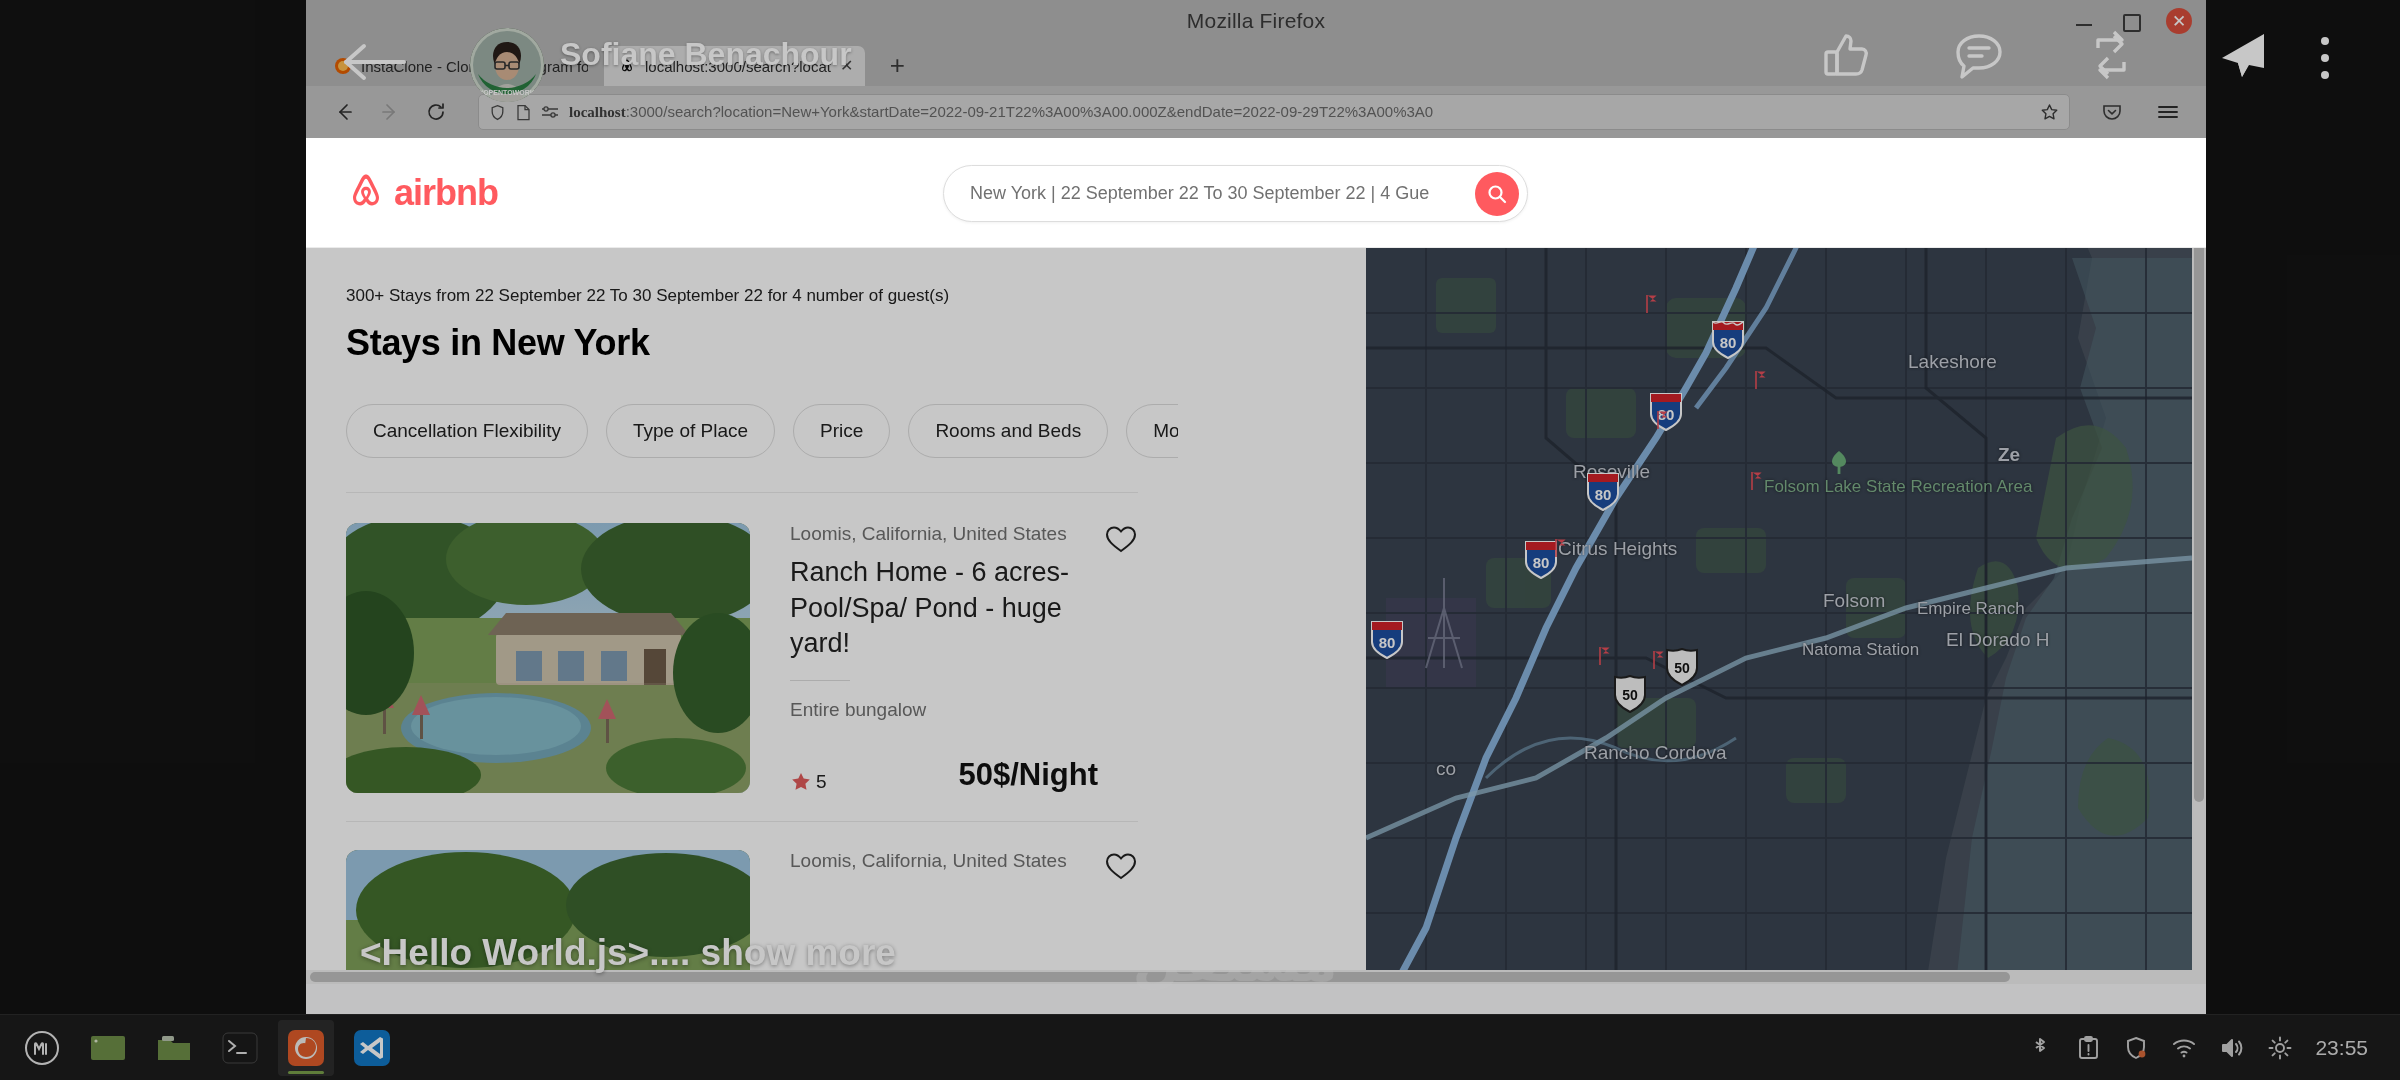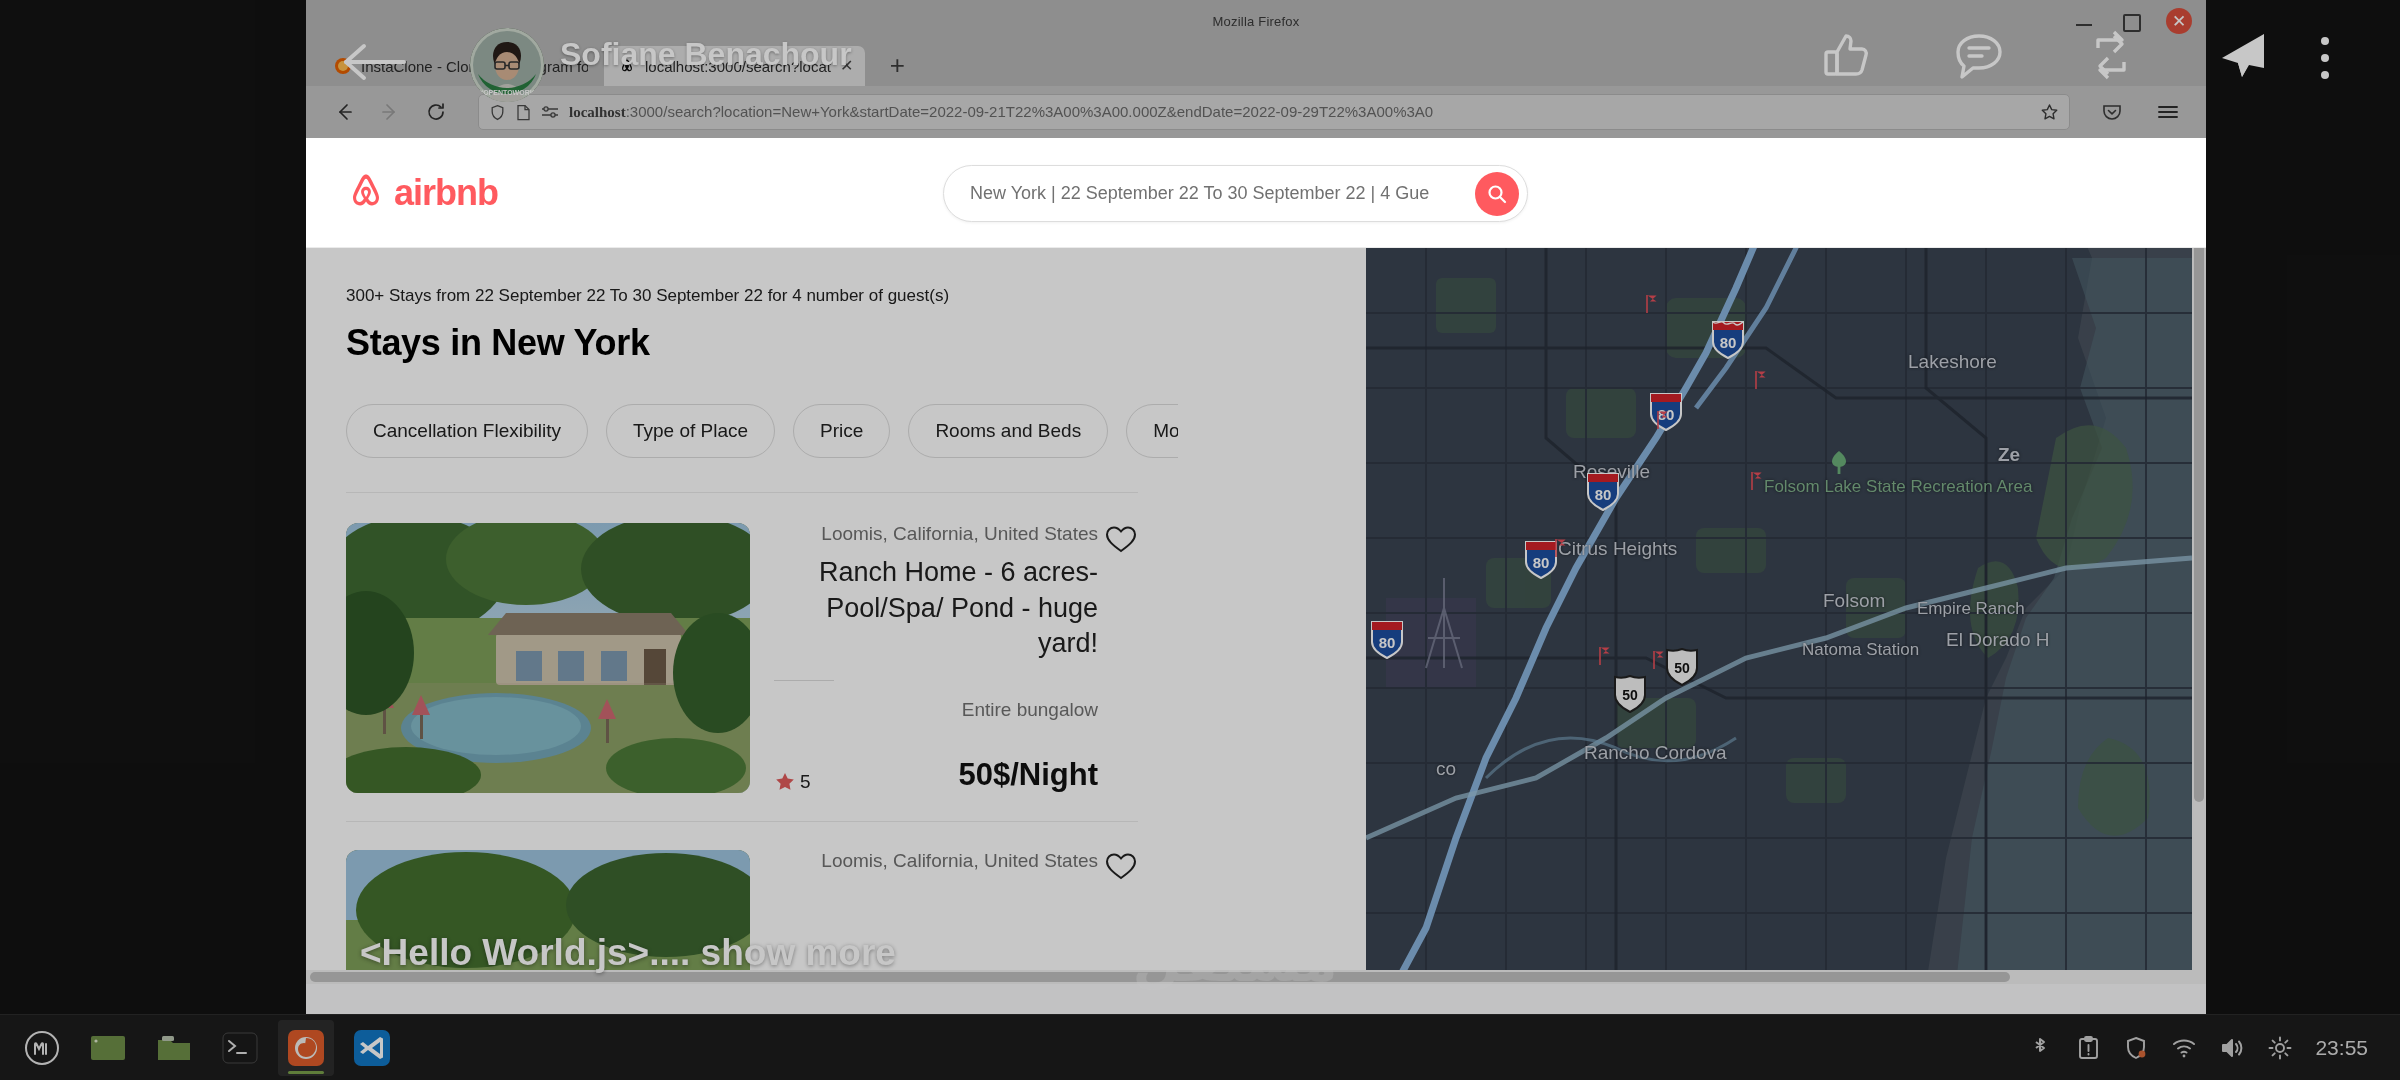--- a/index.html
+++ b/index.html
@@ -21,21 +21,21 @@
   
   .ff-window {
     position: absolute; left: 306px; top: 0; width: 1900px; height: 1015px;
     background: #f9f9fa; overflow: hidden;
   }
   .ff-titlebar {
     position: relative; height: 42px; background: #b6b6b6;
     display: flex; align-items: center; justify-content: center;
   }
   .ff-title {
-    font-size: 13px; color: #3a3a3a; letter-spacing: .2px;
+    font-size: 21px; color: #3a3a3a; letter-spacing: .2px;
   }
   .ff-winbtns {
     position: absolute; right: 14px; top: 0; height: 42px;
     display: flex; align-items: center; gap: 26px;
   }
   .winbtn { width: 20px; height: 20px; position: relative; cursor: pointer; }
   .winbtn.min::after {
     content: ""; position: absolute; left: 2px; top: 13px; width: 16px; height: 2px; background: #3c3c3c;
   }
   .winbtn.max::after {
@@ -138,21 +138,21 @@
 
   .filters { display: flex; gap: 18px; margin-bottom: 34px; flex-wrap: nowrap; }
   .filter-pill {
     height: 54px; padding: 0 26px; border: 1px solid #dddddd; border-radius: 30px;
     display: flex; align-items: center; font-size: 19px; color: #222;
     background: #fff; cursor: pointer; white-space: nowrap;
   }
 
   .divider { height: 1px; background: #ebebeb; margin-bottom: 30px; }
 
-  .card { display: flex; gap: 24px; padding: 0 0 28px 0; position: relative; text-align: right; }
+  .card { display: flex; gap: 40px; padding: 0 0 28px 0; position: relative; }
   .card + .card { border-top: 1px solid #ebebeb; padding-top: 28px; }
   .card-photo {
     width: 404px; height: 270px; flex: 0 0 404px; border-radius: 12px;
     overflow: hidden; position: relative; background: #5e7a4a;
   }
   .card-body { flex: 1 1 auto; position: relative; padding-right: 40px; }
   .card-loc { font-size: 19px; color: #717171; margin-bottom: 10px; }
   .card-name {
     font-size: 27px; color: #222; line-height: 1.32; margin-bottom: 18px;
     max-width: 480px;

